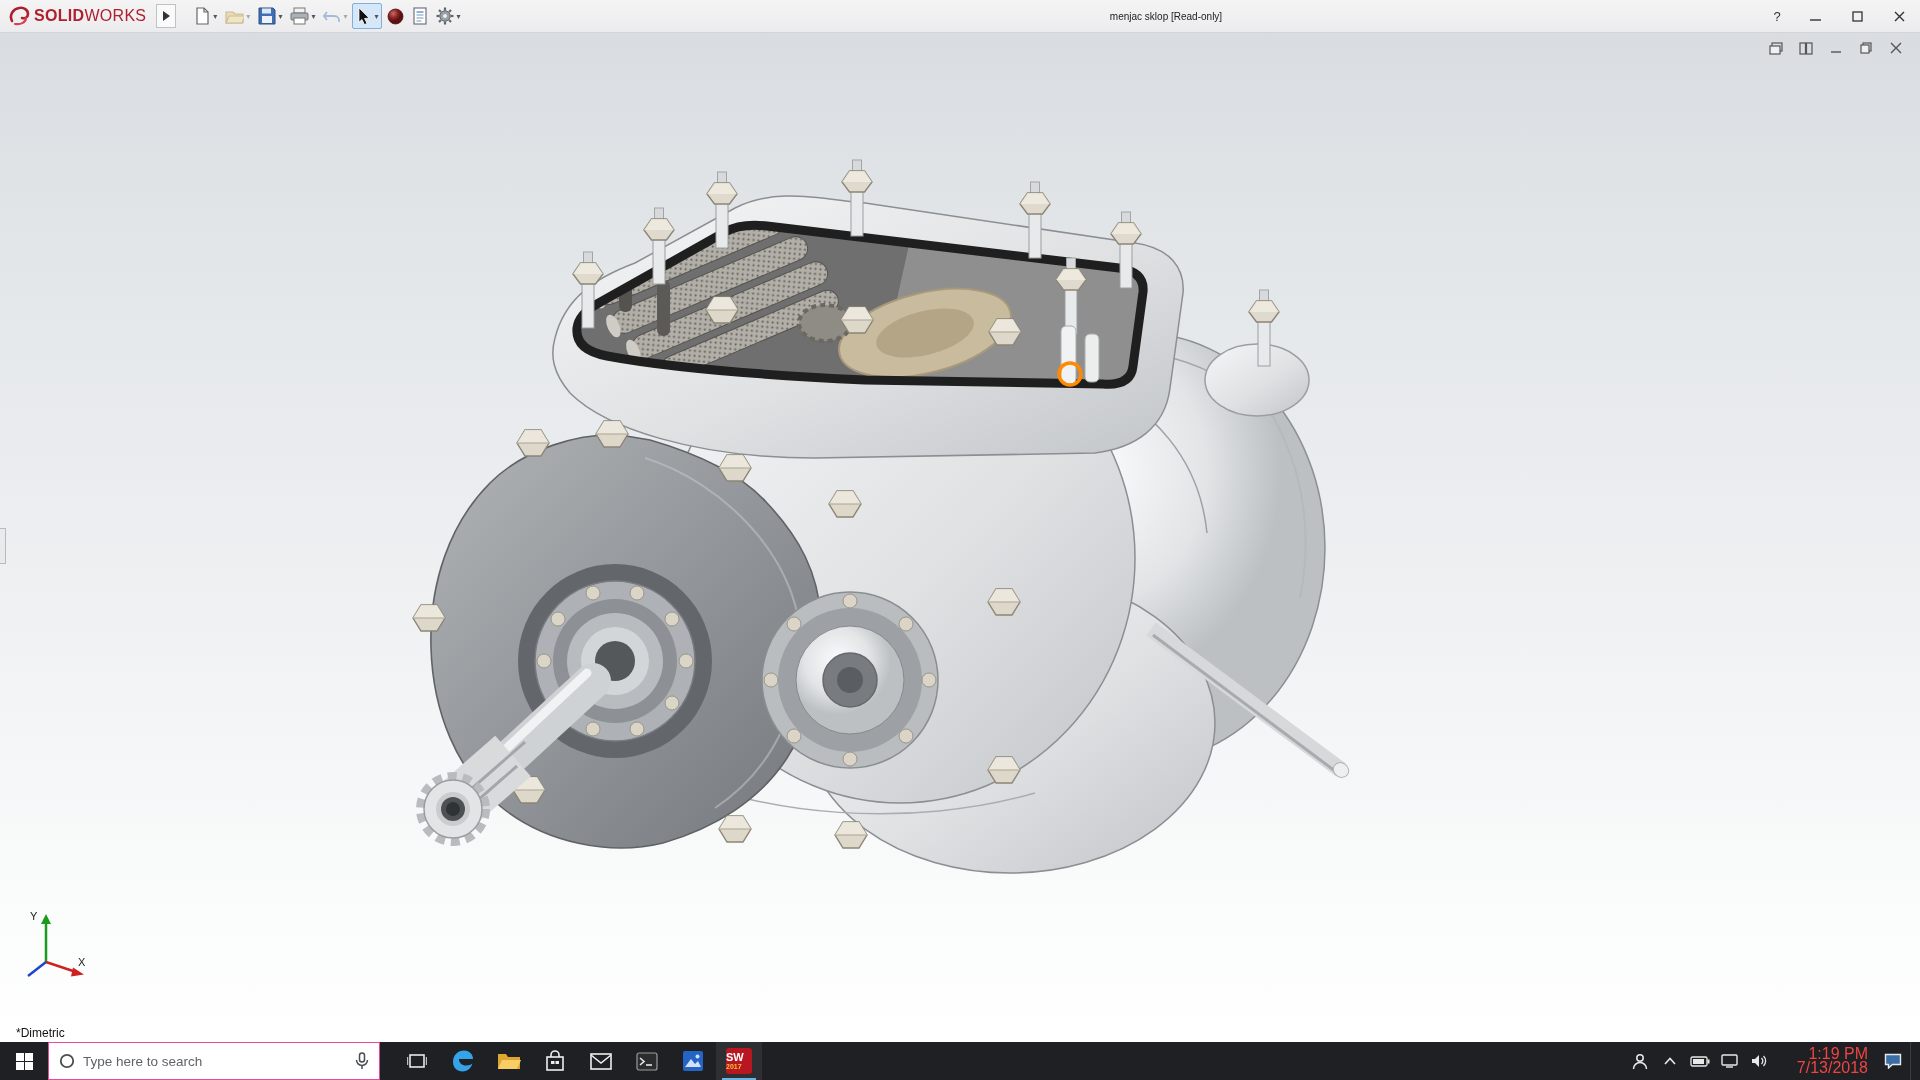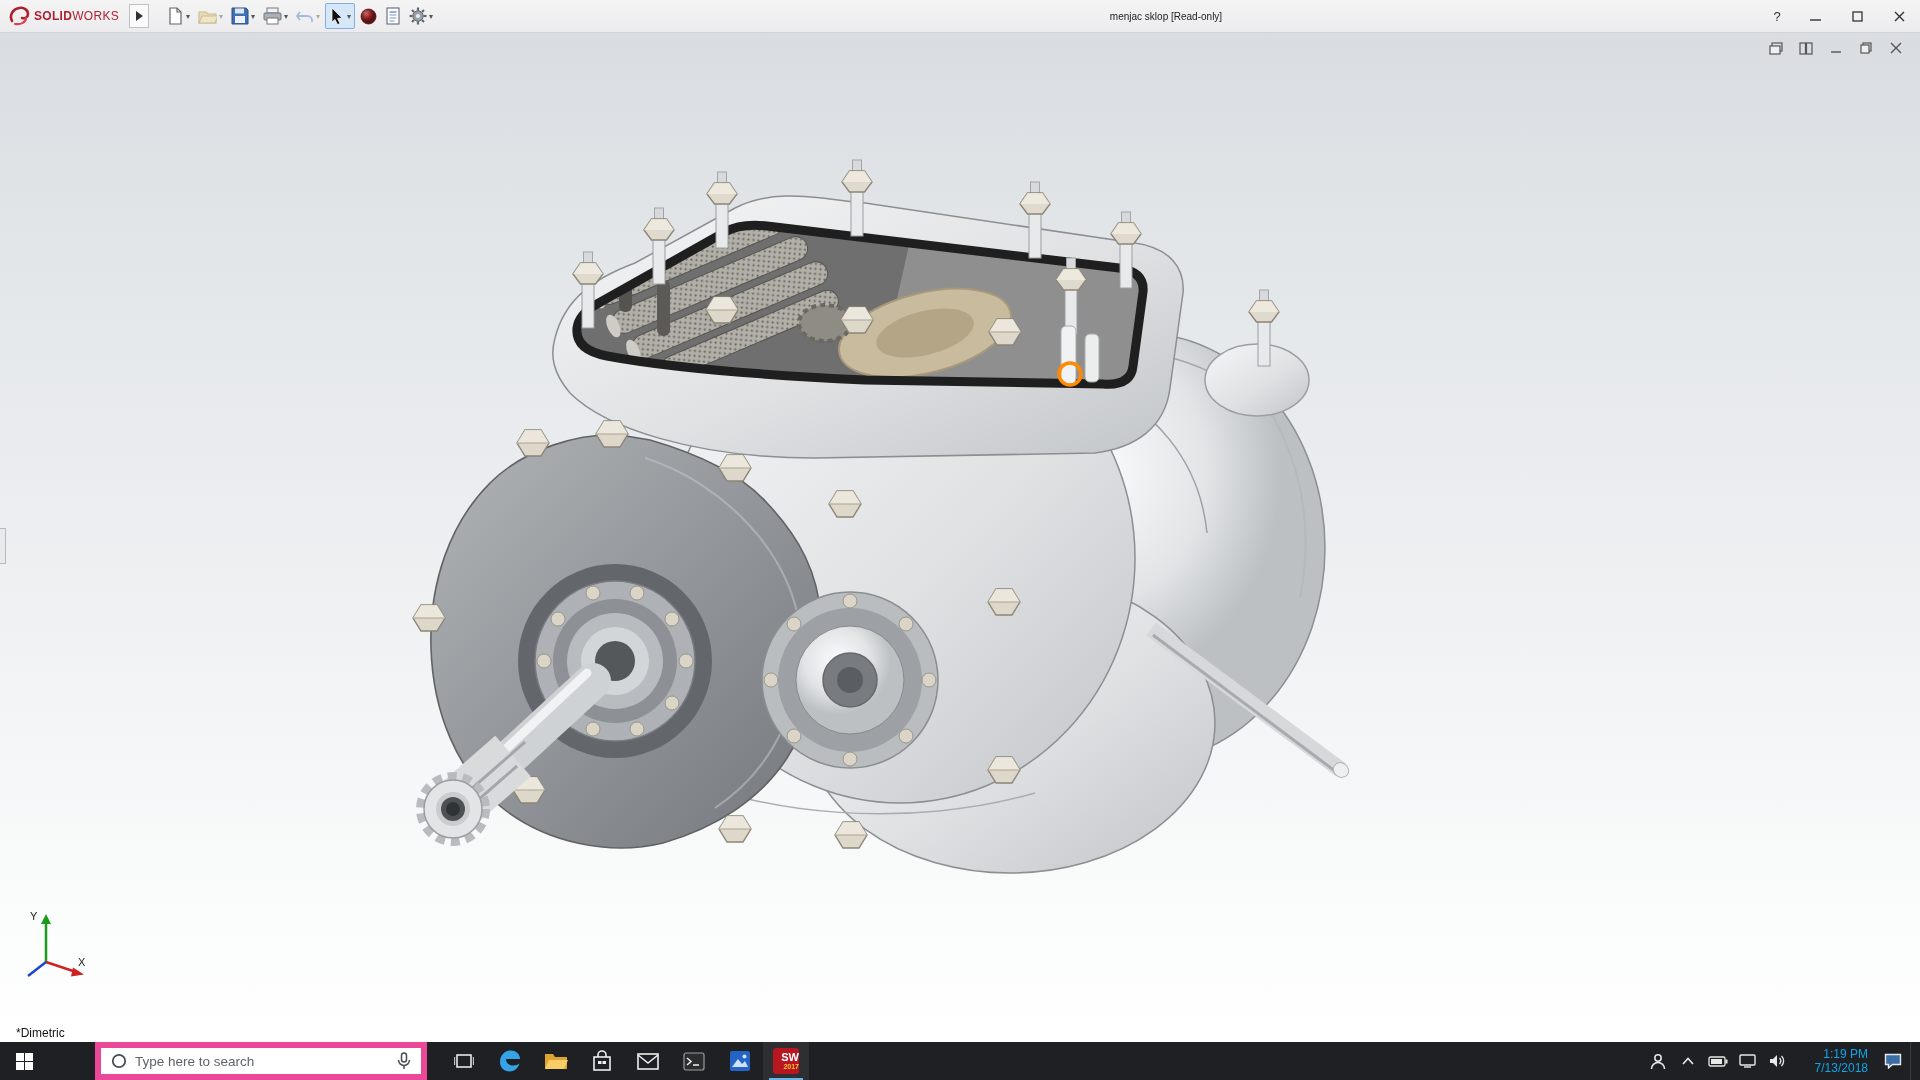--- a/index.html
+++ b/index.html
@@ -4,21 +4,21 @@
 <style>
   * { margin:0; padding:0; box-sizing:border-box; }
   html,body { width:1920px; height:1080px; overflow:hidden;
               font-family:"Liberation Sans", sans-serif; background:#fff; }
 
   
   .titlebar { position:absolute; left:0; top:0; width:1920px; height:33px;
               background:linear-gradient(#f4f4f5,#ececee); border-bottom:1px solid #d2d4d6;
               display:flex; align-items:center; z-index:50; }
   .brand { display:flex; align-items:center; gap:4px; padding:0 10px 0 8px; }
-  .brand-text { font-size:12px; letter-spacing:.3px; color:#b01f2e; white-space:nowrap; }
+  .brand-text { font-size:16px; letter-spacing:.3px; color:#b01f2e; white-space:nowrap; }
   .brand-text b { font-weight:800; }
   .flyout { width:20px; height:24px; display:flex; align-items:center; justify-content:center;
             border:1px solid #bfc2c5; background:#fafafa; margin-right:14px; cursor:pointer; }
   .tb-group { display:flex; align-items:center; gap:2px; }
   .tb-btn { display:flex; align-items:center; height:26px; padding:0 3px; border-radius:2px; }
   .tb-btn svg { display:block; }
   .tb-btn .caret { font-size:8px; color:#555; margin-left:2px; }
   .tb-btn.active { background:#d6e7f8; border:1px solid #7fb0df; }
   .tb-btn.disabled { opacity:.45; }
   .doc-title { position:absolute; left:1166px; transform:translateX(-50%);
@@ -37,34 +37,34 @@
               background:#e8eaec; border:1px solid #b8bbbe; border-left:none; }
   .model-svg { position:absolute; left:395px; top:95px; }
   .triad-svg { position:absolute; left:12px; bottom:58px; }
   .orient-label { position:absolute; left:16px; bottom:2px; font-size:12px; color:#111; }
 
   
   .taskbar { position:absolute; left:0; bottom:0; width:1920px; height:38px;
              background:#1e2023; display:flex; align-items:stretch; z-index:60; }
   .start-btn { width:48px; display:flex; align-items:center; justify-content:center; }
   .search-box { width:332px; background:#ffffff; display:flex; align-items:center; gap:8px;
-                padding:0 10px; border:6px solid #ec4899;margin-left:47px; }
+                padding:0 10px; border:1px solid #ec4899; }
   .search-box input { flex:1; border:none; outline:none; font-size:13.5px; color:#333;
                       font-family:"Liberation Sans",sans-serif; background:transparent; }
   .search-box input::placeholder { color:#5f6368; opacity:1; }
   .task-icons { display:flex; align-items:stretch; margin-left:14px; }
   .task-btn { width:46px; display:flex; align-items:center; justify-content:center; position:relative; }
   .task-btn.open { background:rgba(255,255,255,.07); }
   .task-btn.open::after { content:""; position:absolute; left:6px; right:6px; bottom:0; height:2px; background:#6cb2e3; }
   .tray { margin-left:auto; display:flex; align-items:center; gap:4px; padding-right:4px; }
   .tray-btn { width:26px; height:38px; display:flex; align-items:center; justify-content:center; }
-  .clock { text-align:right; color:#0ea5e9; font-size:12px; line-height:14px; padding:0 8px;margin-left:12px; }
+  .clock { text-align:right; color:#ef4444; font-size:16px; line-height:14px; padding:0 8px;margin-left:12px; }
   .show-desktop { width:6px; height:38px; border-left:1px solid #3a3d40; }
   .sw-task-icon { width:26px; height:26px; background:#b81722; border-radius:3px; position:relative;
-                  display:flex; flex-direction:column; align-items:flex-end; justify-content:center; }
+                  display:flex; flex-direction:column; align-items:flex-start; justify-content:center; }
   .sw-task-icon .sw-top { color:#fff; font-weight:800; font-size:11px; line-height:11px; }
   .sw-task-icon .sw-year { color:#f4c630; font-size:7px; font-weight:700; line-height:8px; }
 </style>
 </head>
 <body>
 
 <div class="titlebar">
   <div class="brand">
     <svg width="22" height="22" viewBox="0 0 22 22">
       <path d="M4 16 C 1 10 5 4 11 3 C 16 2 20 5 20 9 C 20 12 17 14 14 13" fill="none" stroke="#b01f2e" stroke-width="2.6" stroke-linecap="round"></path>

